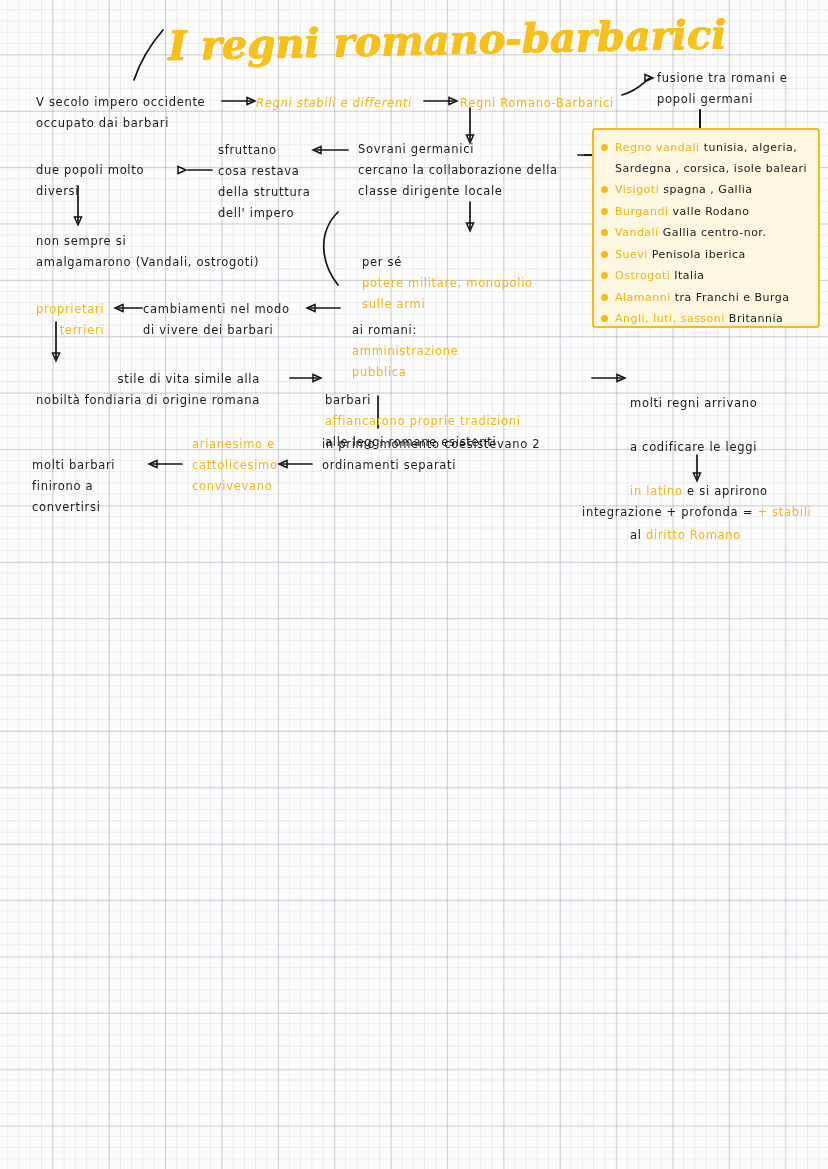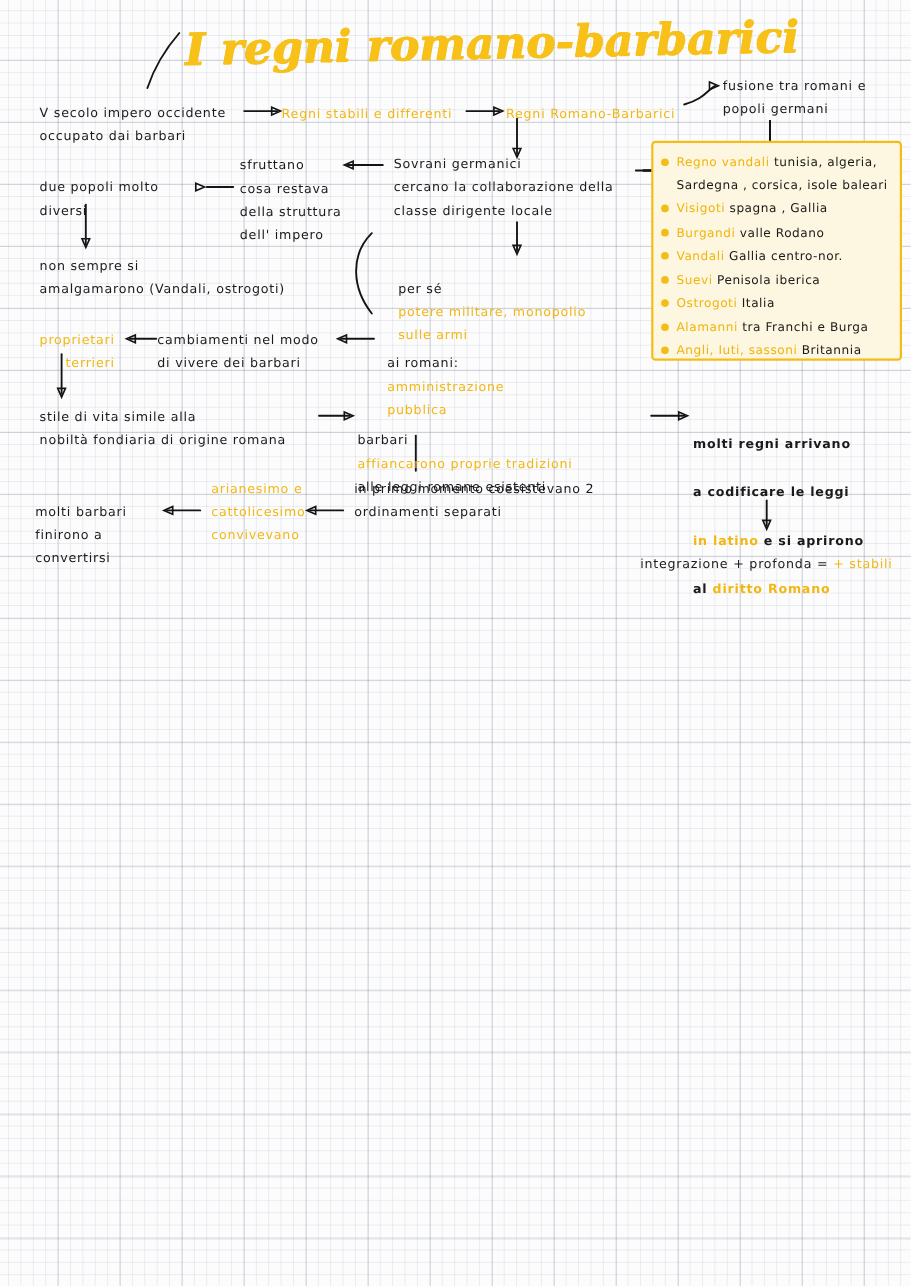--- a/index.html
+++ b/index.html
@@ -165,21 +165,21 @@
 
     <path d="M152 464 L 182 464"></path>
     <polygon points="157,460.5 149,464 157,467.5"></polygon>
   </svg>
 
   <div id="title">I regni romano-barbarici</div>
 
   <div class="note" style="left:36px; top:92px;">V secolo impero occidente
 occupato dai barbari</div>
 
-  <div class="note yellow" style="left:256px; top:93px;">Regni stabili e differenti</div>
+  <div class="note yellow" style="left:256px; top:93px;font-style:italic;">Regni stabili e differenti</div>
 
   <div class="note yellow" style="left:460px; top:93px;">Regni Romano-Barbarici</div>
 
   <div class="note" style="left:657px; top:68px;">fusione tra romani e
 popoli germani</div>
 
   <div class="note" style="left:36px; top:160px;">due popoli molto
 diversi</div>
 
   <div class="note" style="left:218px; top:140px;">sfruttano
@@ -205,30 +205,30 @@
 
   <div class="note" style="left:143px; top:299px;">cambiamenti nel modo
 di vivere dei barbari</div>
 
   <div class="note mix" style="left:352px; top:299px; width:210px;">
     <span class="k">ai romani:</span>
     <span class="y">amministrazione
 pubblica</span>
   </div>
 
-  <div class="note" style="left:36px; top:369px;">stile di vita simile alla
+  <div class="note" style="left:36px; top:369px;text-align:right;">stile di vita simile alla
 nobiltà fondiaria di origine romana</div>
 
   <div class="note mix" style="left:325px; top:369px; width:262px;">
     <span class="k">barbari</span>
     <span class="y">affiancarono proprie tradizioni</span>
     <span class="k">alle leggi romane esistenti</span>
   </div>
 
-  <div class="note mix" style="left:630px; top:370px; width:195px; line-height:22px;font-weight:bold;">
+  <div class="note mix" style="left:630px; top:370px; width:195px; line-height:22px;">
     <span class="k">molti regni arrivano</span><br>
     <span class="k">a codificare le leggi</span><br>
     <span class="y">in latino</span><span class="k"> e si aprirono</span><br>
     <span class="k">al </span><span class="y">diritto Romano</span>
   </div>
 
   <div class="note mix" style="left:582px; top:481px;">
     <span class="k">integrazione + profonda = </span><span class="y">+ stabili</span>
   </div>
 

